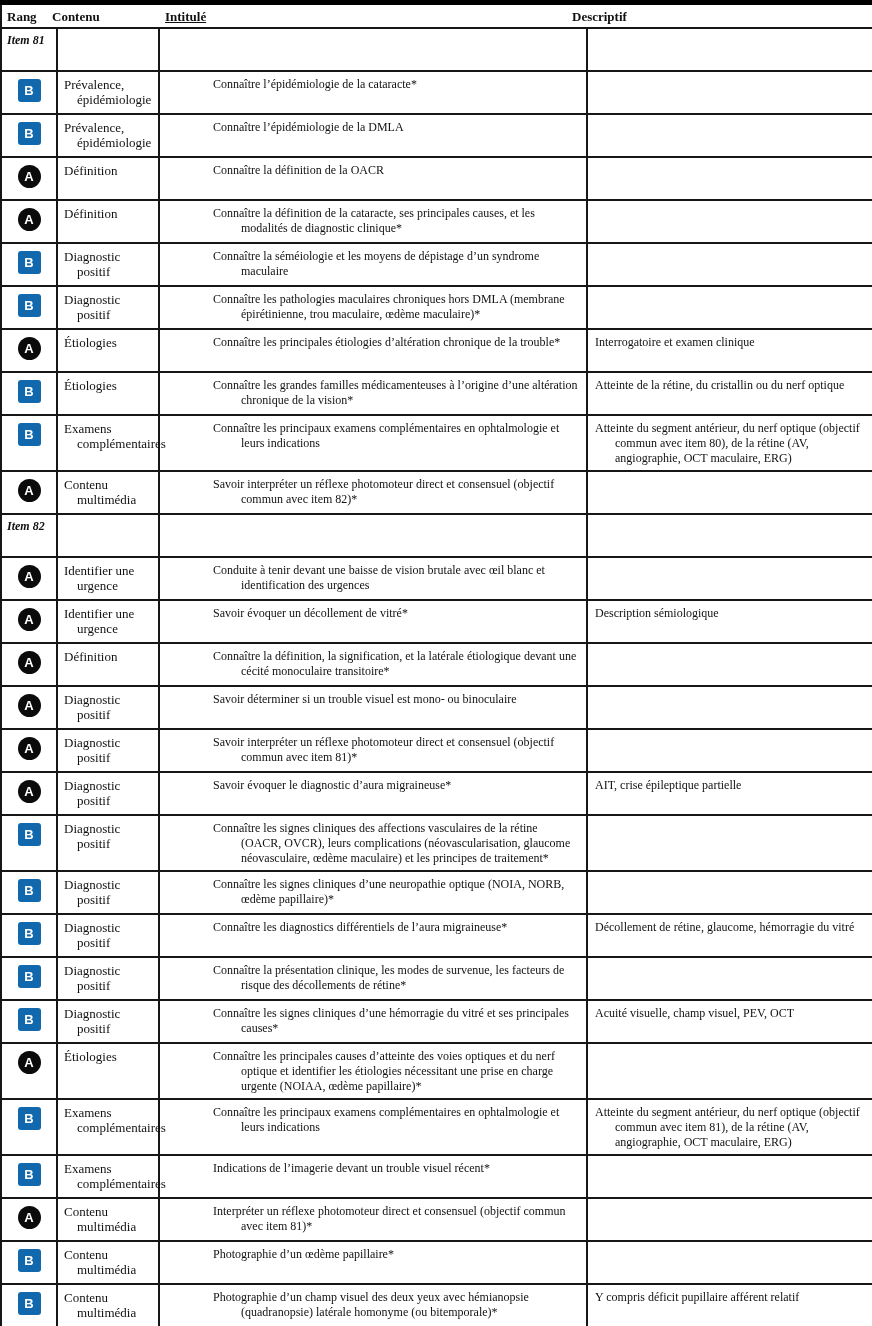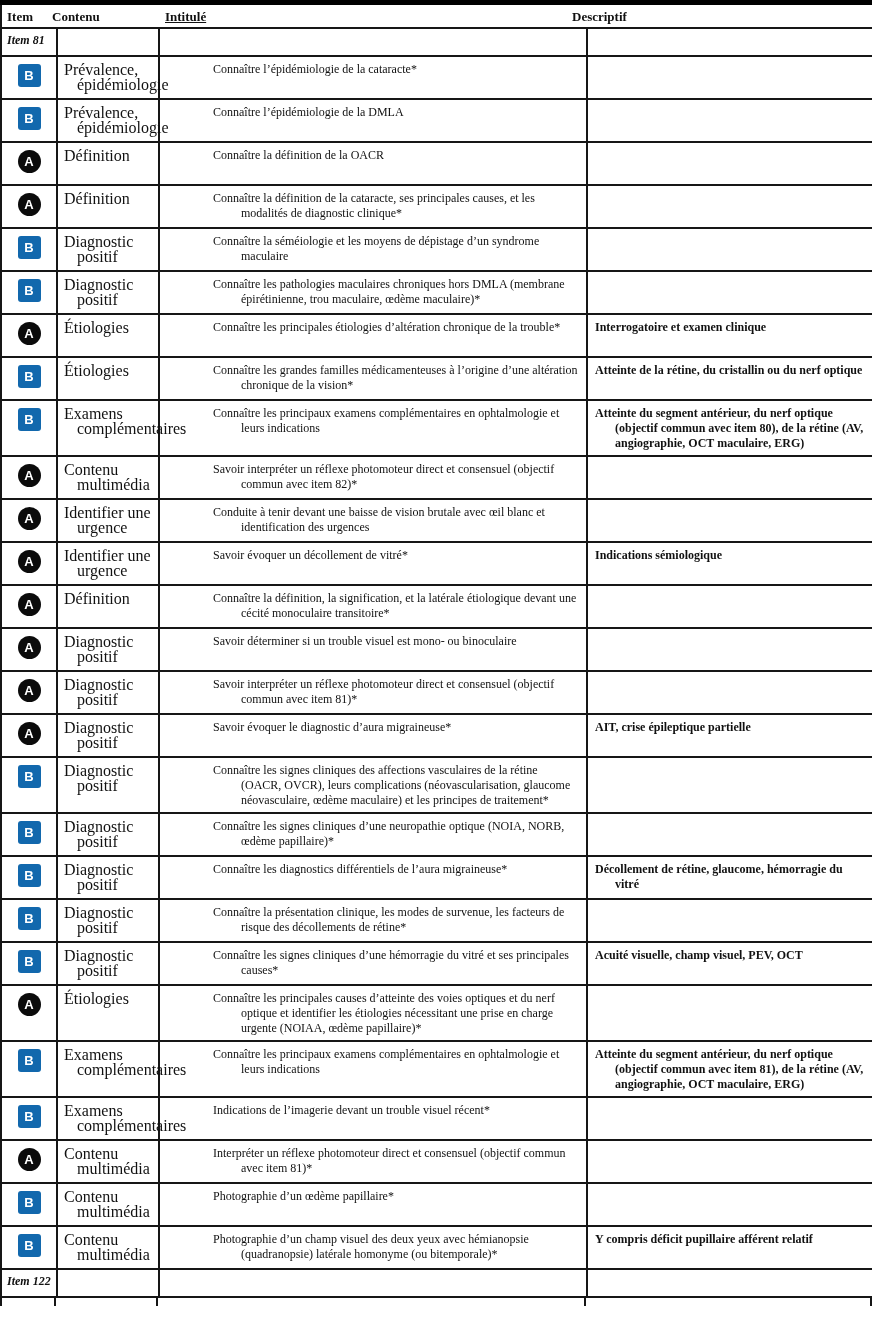--- a/index.html
+++ b/index.html
@@ -42,21 +42,21 @@
   .h-rubrique { left: 50px; }
   .h-intitule { left: 163px; text-decoration: underline; }
   .h-descriptif { left: 570px; }
 
   td {
     border: 2px solid #161616;
     vertical-align: top;
     padding: 0;
   }
 
-  tr.section-row td { height: 28px; }
+  tr.section-row td { height: 43px; }
   td.section-cell { padding: 4px 2px 2px 5px; }
   .section-label {
     font-weight: bold;
     font-style: italic;
     display: block;
     padding-left: 12px;
     text-indent: -12px;
   }
 
   tr.entry-row td { height: 43px; }
@@ -70,27 +70,27 @@
     margin-top: 7px;
     color: #fff;
     font-family: "Liberation Sans", sans-serif;
     font-weight: bold;
     font-size: 13px;
     text-align: center;
   }
   .badge-a { border-radius: 50%; }
   .badge-b { border-radius: 3px; }
 
-  td.rubrique-cell { padding: 5px 2px 4px 6px; font-size: 16px; margin-top: 20px; }
+  td.rubrique-cell { padding: 5px 2px 4px 6px; font-size: 13px; margin-top: 20px; }
   .rubrique-text { display: block; padding-left: 13px; text-indent: -13px; }
 
   td.intitule-cell { padding: 5px 8px 4px 9px; }
   .intitule-text { display: block; padding-left: 28px; text-indent: -28px; margin-left: 44px; }
 
-  td.descriptif-cell { padding: 5px 6px 4px 7px; font-weight: bold; }
+  td.descriptif-cell { padding: 5px 6px 4px 7px; }
   .descriptif-text { display: block; padding-left: 20px; text-indent: -20px; }
 
   
   .bottom-partial {
     height: 8px;
     position: relative;
     border-top: 0;
   }
   .bottom-partial .v { position: absolute; top: 0; width: 2px; height: 8px; background: #161616; }
 </style>
@@ -101,21 +101,21 @@
   <table class="comp-table">
     <colgroup>
       <col class="c-rang">
         <col class="c-rubrique">
         <col class="c-intitule">
         <col class="c-descriptif">
     </colgroup>
     <thead>
       <tr>
         <th class="header-cell" colspan="4">
-          <span class="h-rang">Item</span>
+          <span class="h-rang">Rang</span>
           <span class="h-rubrique">Contenu</span>
           <span class="h-intitule">Intitulé</span>
           <span class="h-descriptif">Descriptif</span>
         </th>
       </tr>
     </thead>
     <tbody>
   <tr class="section-row">
     <td class="section-cell">
       <span class="section-label">Item 81</span>
@@ -268,20 +268,28 @@
       <span class="rubrique-text">Contenu multimédia</span>
     </td>
     <td class="intitule-cell">
       <span class="intitule-text">Savoir interpréter un réflexe photomoteur direct et consensuel (objectif commun avec item 82)*</span>
     </td>
     <td class="descriptif-cell">
       <span class="descriptif-text"></span>
     </td>
   </tr>
 
+  <tr class="section-row">
+    <td class="section-cell">
+      <span class="section-label">Item 82</span>
+    </td>
+    <td></td>
+    <td></td>
+    <td></td>
+  </tr>
 
   <tr class="entry-row">
     <td class="rang-cell">
       <span class="badge badge-a" style="background: rgb(11, 11, 11);">A</span>
     </td>
     <td class="rubrique-cell">
       <span class="rubrique-text">Identifier une urgence</span>
     </td>
     <td class="intitule-cell">
       <span class="intitule-text">Conduite à tenir devant une baisse de vision brutale avec œil blanc et identification des urgences</span>
@@ -295,21 +303,21 @@
     <td class="rang-cell">
       <span class="badge badge-a" style="background: rgb(11, 11, 11);">A</span>
     </td>
     <td class="rubrique-cell">
       <span class="rubrique-text">Identifier une urgence</span>
     </td>
     <td class="intitule-cell">
       <span class="intitule-text">Savoir évoquer un décollement de vitré*</span>
     </td>
     <td class="descriptif-cell">
-      <span class="descriptif-text">Indications sémiologique</span>
+      <span class="descriptif-text">Description sémiologique</span>
     </td>
   </tr>
 
   <tr class="entry-row">
     <td class="rang-cell">
       <span class="badge badge-a" style="background: rgb(11, 11, 11);">A</span>
     </td>
     <td class="rubrique-cell">
       <span class="rubrique-text">Définition</span>
     </td>

